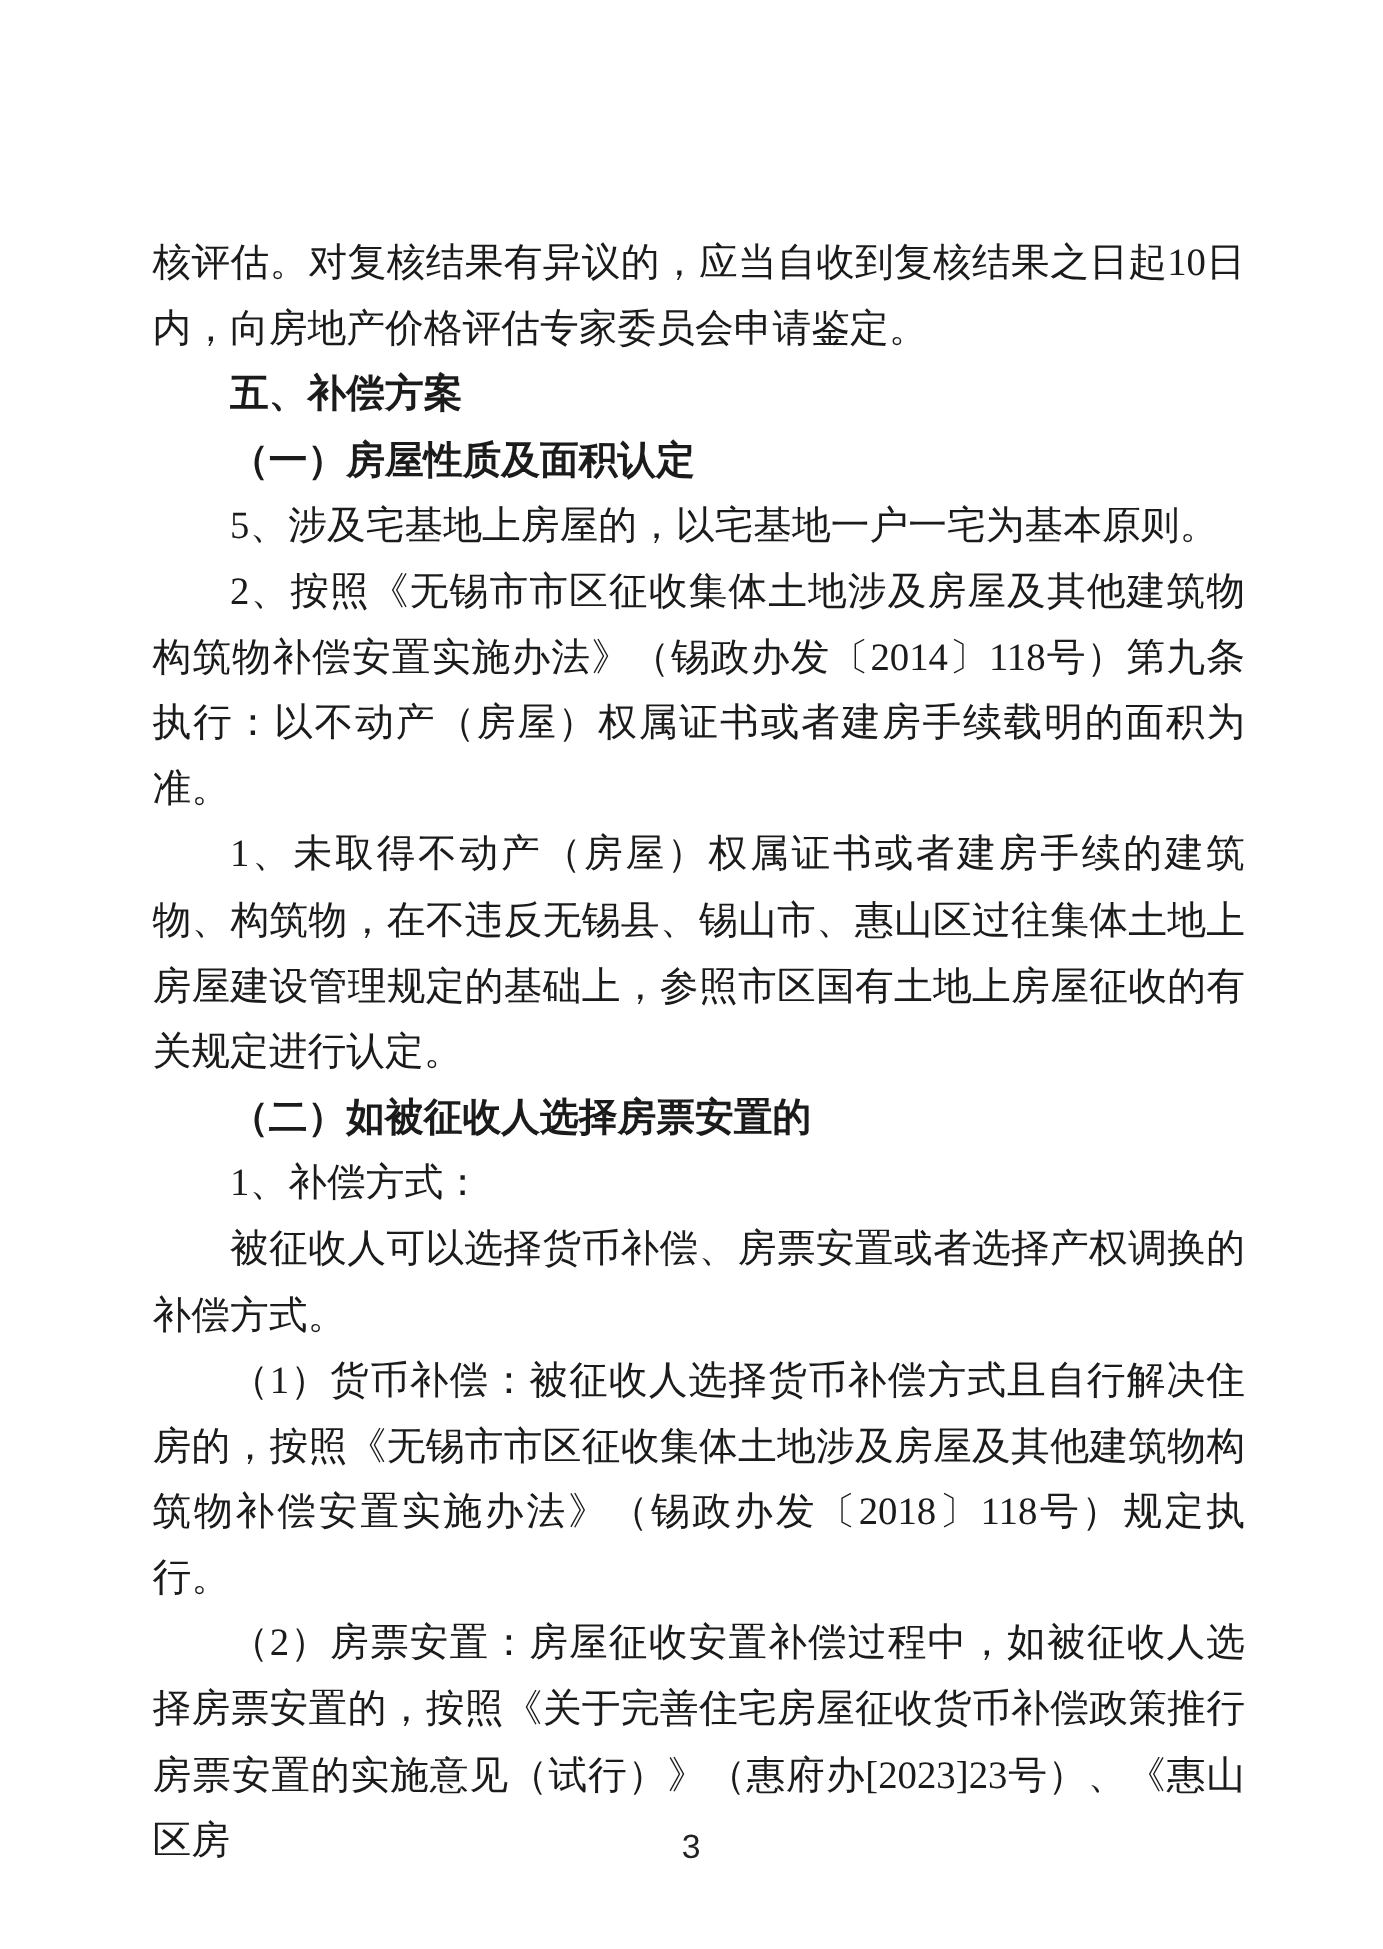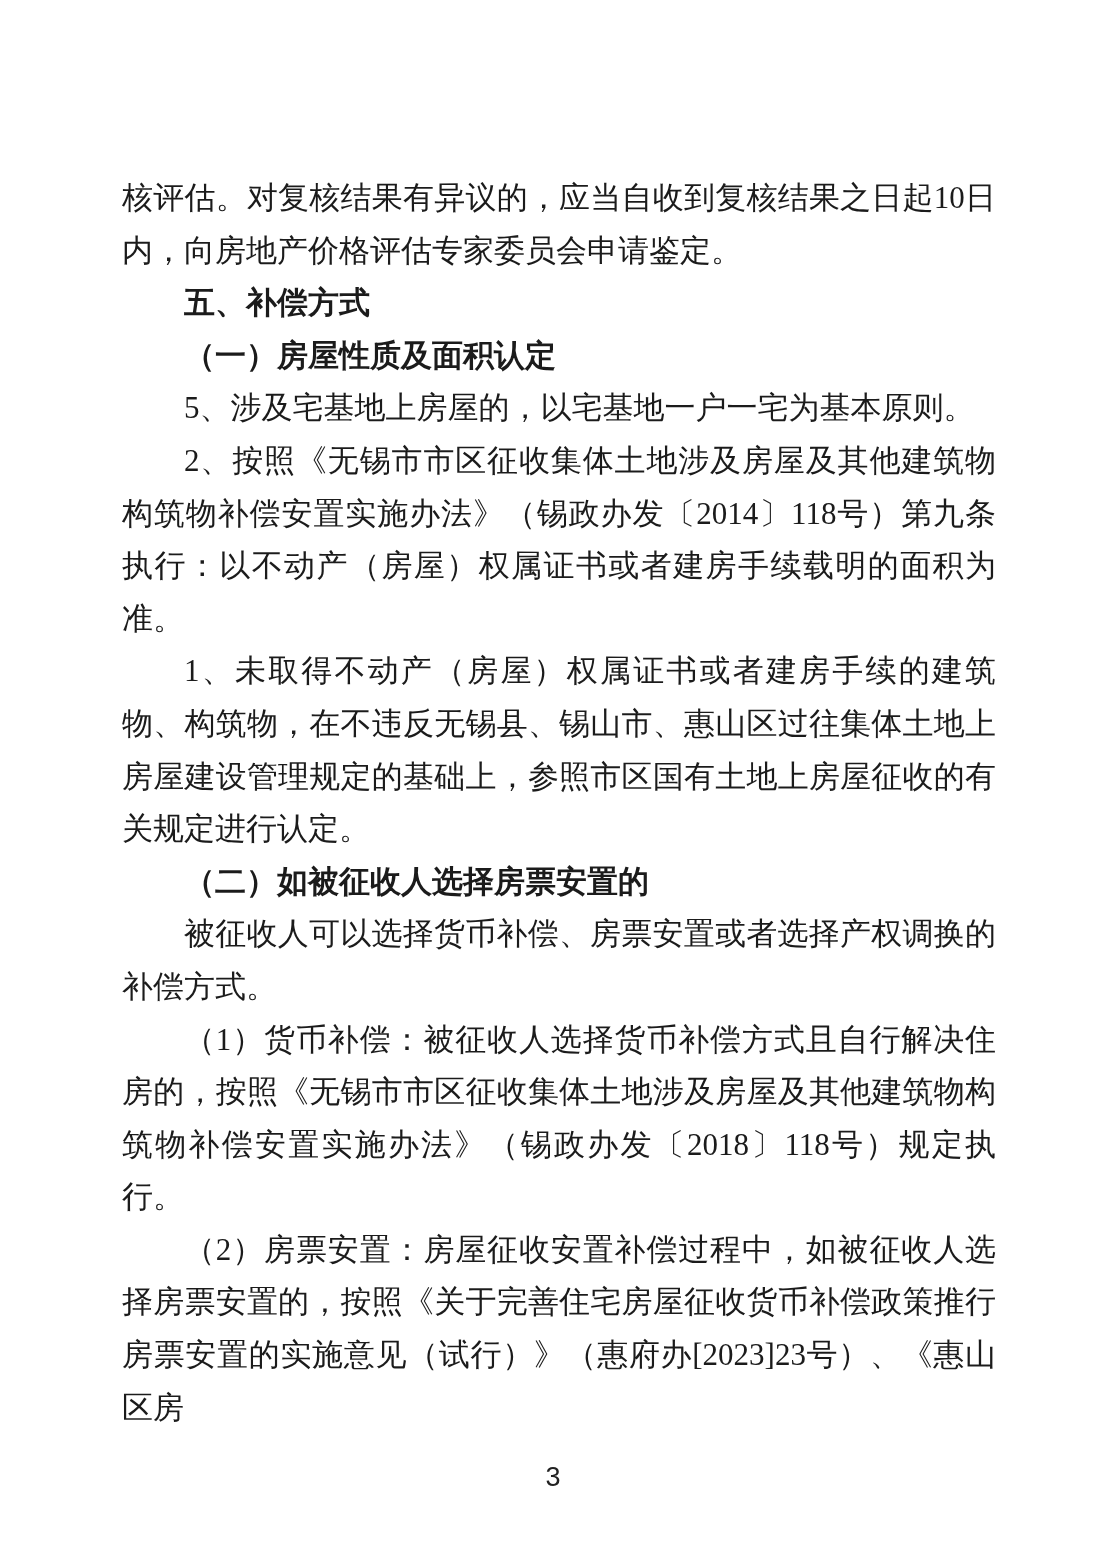--- a/index.html
+++ b/index.html
@@ -11,21 +11,21 @@
     position: relative;
     width: 1106px;
     height: 1559px;
     background: #ffffff;
     overflow: hidden;
     font-family: "Liberation Serif", "DejaVu Serif", serif;
   }
   .content {
     position: absolute;
     left: 122px;
-    top: 172px;
+    top: 184px;
     width: 874px;
   }
   .para {
     margin: 0;
     padding: 0;
     font-size: 31px;
     line-height: 52.6px;
     color: #1b1b1b;
     text-align: justify;
     text-indent: 2em;
@@ -56,26 +56,27 @@
     font-family: "Liberation Sans", "DejaVu Sans", sans-serif;
   }
 </style>
 </head>
 <body>
 
 <div class="page">
   <div class="content">
 
   <p class="para no-indent">核评估。对复核结果有异议的，应当自收到复核结果之日起10日内，向房地产价格评估专家委员会申请鉴定。</p>
-      <p class="para para-h1">五、补偿方式</p>
+      <p class="para para-h1">五、补偿方案</p>
       <p class="para para-h2">（一）房屋性质及面积认定</p>
       <p class="para">5、涉及宅基地上房屋的，以宅基地一户一宅为基本原则。</p>
       <p class="para">2、按照《无锡市市区征收集体土地涉及房屋及其他建筑物构筑物补偿安置实施办法》（锡政办发〔2014〕118号）第九条执行：以不动产（房屋）权属证书或者建房手续载明的面积为准。</p>
       <p class="para">1、未取得不动产（房屋）权属证书或者建房手续的建筑物、构筑物，在不违反无锡县、锡山市、惠山区过往集体土地上房屋建设管理规定的基础上，参照市区国有土地上房屋征收的有关规定进行认定。</p>
       <p class="para para-h2">（二）如被征收人选择房票安置的</p>
+      <p class="para">1、补偿方式：</p>
       <p class="para">被征收人可以选择货币补偿、房票安置或者选择产权调换的补偿方式。</p>
       <p class="para">（1）货币补偿：被征收人选择货币补偿方式且自行解决住房的，按照《无锡市市区征收集体土地涉及房屋及其他建筑物构筑物补偿安置实施办法》（锡政办发〔2018〕118号）规定执行。</p>
       <p class="para">（2）房票安置：房屋征收安置补偿过程中，如被征收人选择房票安置的，按照《关于完善住宅房屋征收货币补偿政策推行房票安置的实施意见（试行）》（惠府办[2023]23号）、《惠山区房</p>
     </div>
   <div class="footer">
     <span class="page-num">3</span>
   </div>
 </div>
 
 </body></html>

